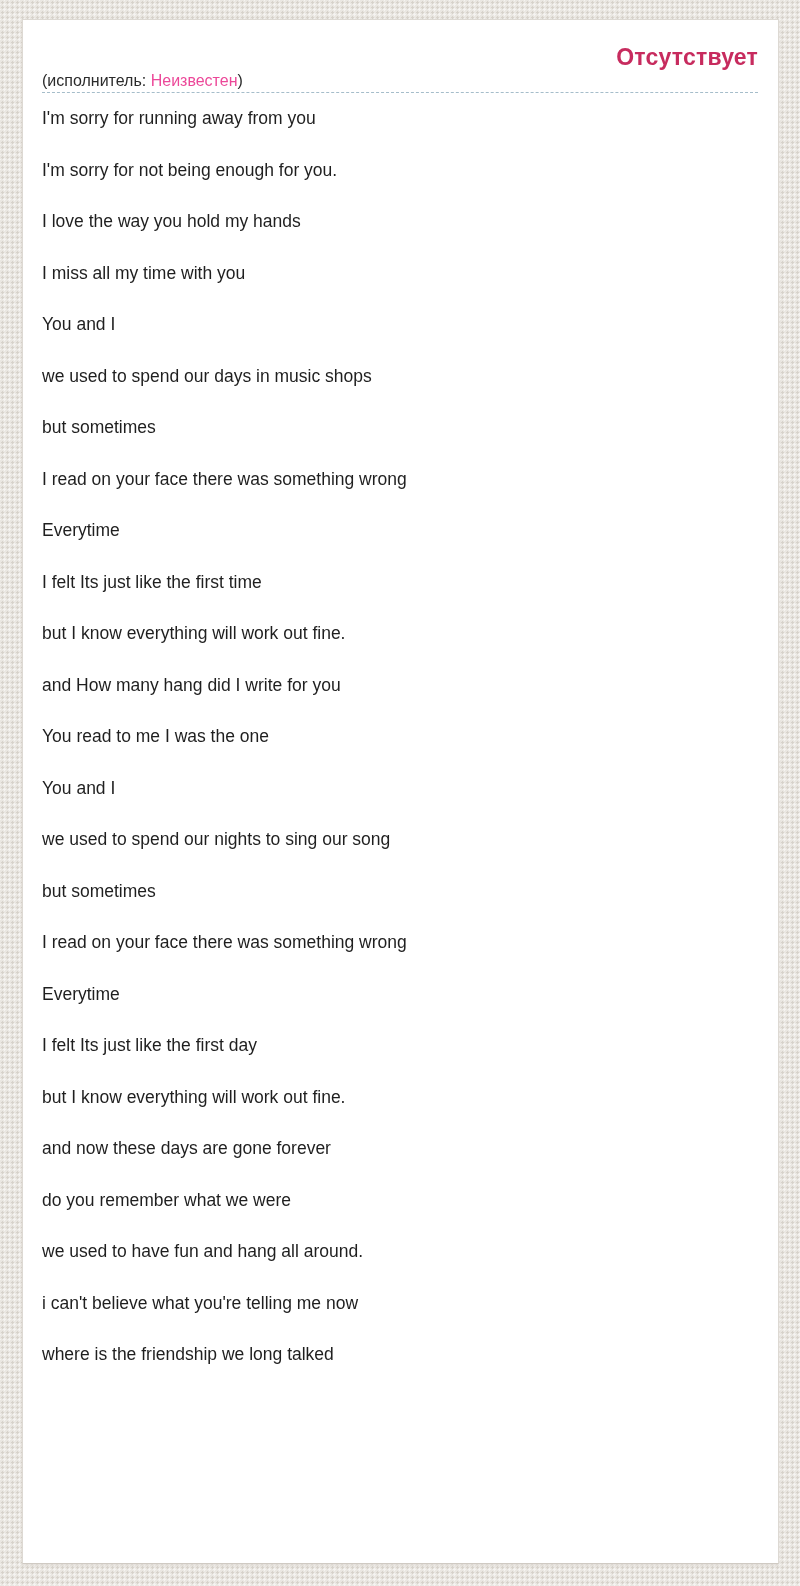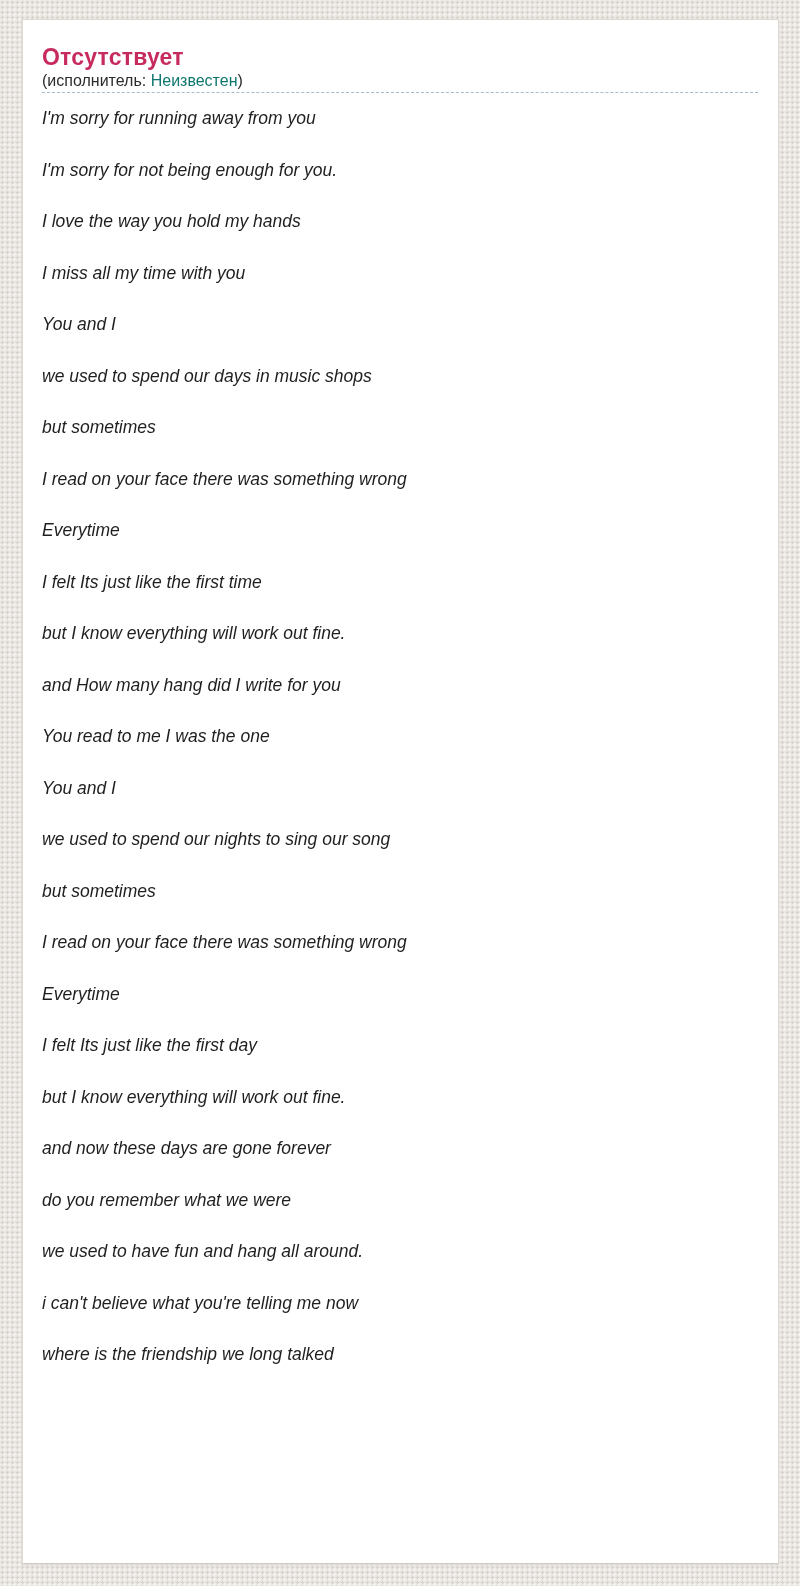--- a/index.html
+++ b/index.html
@@ -36,41 +36,41 @@
     padding-top: 24px;
     border-bottom: 1px dashed #a5bdca;
   }
   .song-title {
     margin: 0;
     font-size: 23px;
     font-weight: bold;
     line-height: 27px;
     color: #c72b5e;
     letter-spacing: 0.2px;
+    text-align: right;
   }
   .artist-line {
     font-size: 16px;
     line-height: 20px;
     color: #2b2b2b;
     padding-bottom: 1px;
   }
   .artist-link {
-    color: #0f766e;
+    color: #ec4899;
     text-decoration: none;
     cursor: pointer;
   }
   .lyrics {
     padding: 15px 20px 0 19px;
   }
   .lyrics p {
     margin: 0 0 30px 0;
     font-size: 17.5px;
     line-height: 21.5px;
     color: #1f1f1f;
-    font-style: italic;
   }
 </style>
 </head>
 <body>
 
 <div class="card">
   <div class="header">
     <h1 class="song-title">Отсутствует</h1>
     <div class="artist-line"><span>(исполнитель:</span> <a class="artist-link" href="#">Неизвестен</a><span>)</span></div>
   </div>

